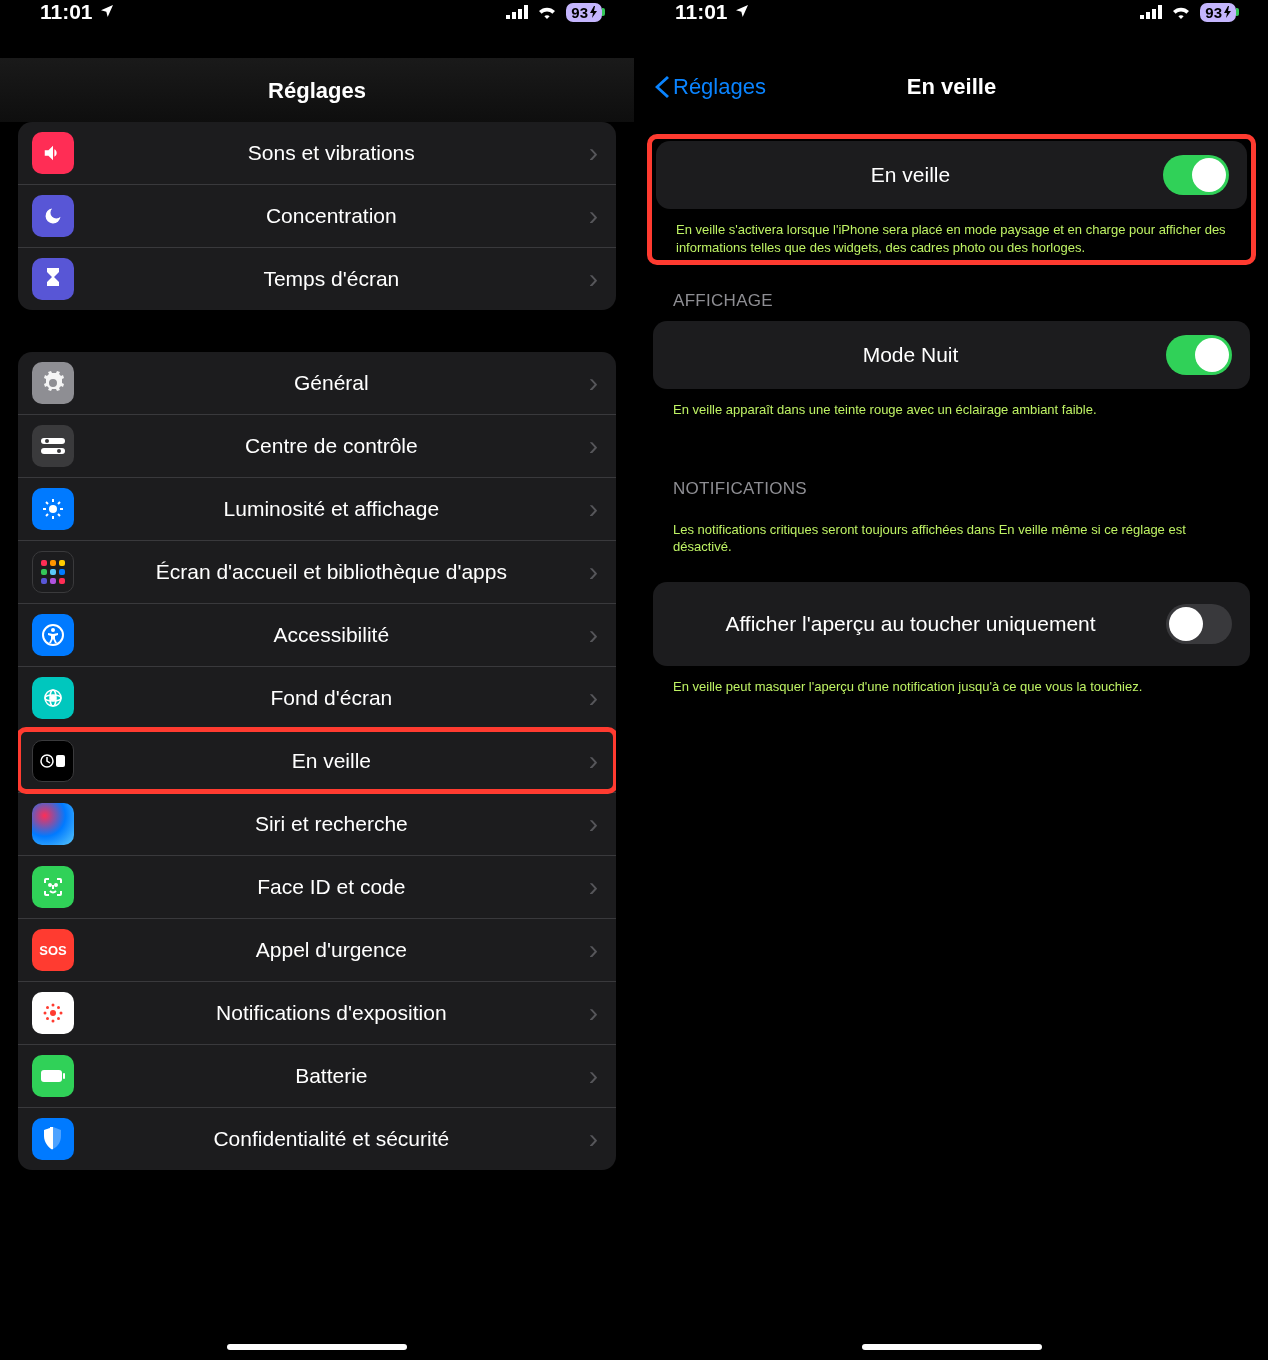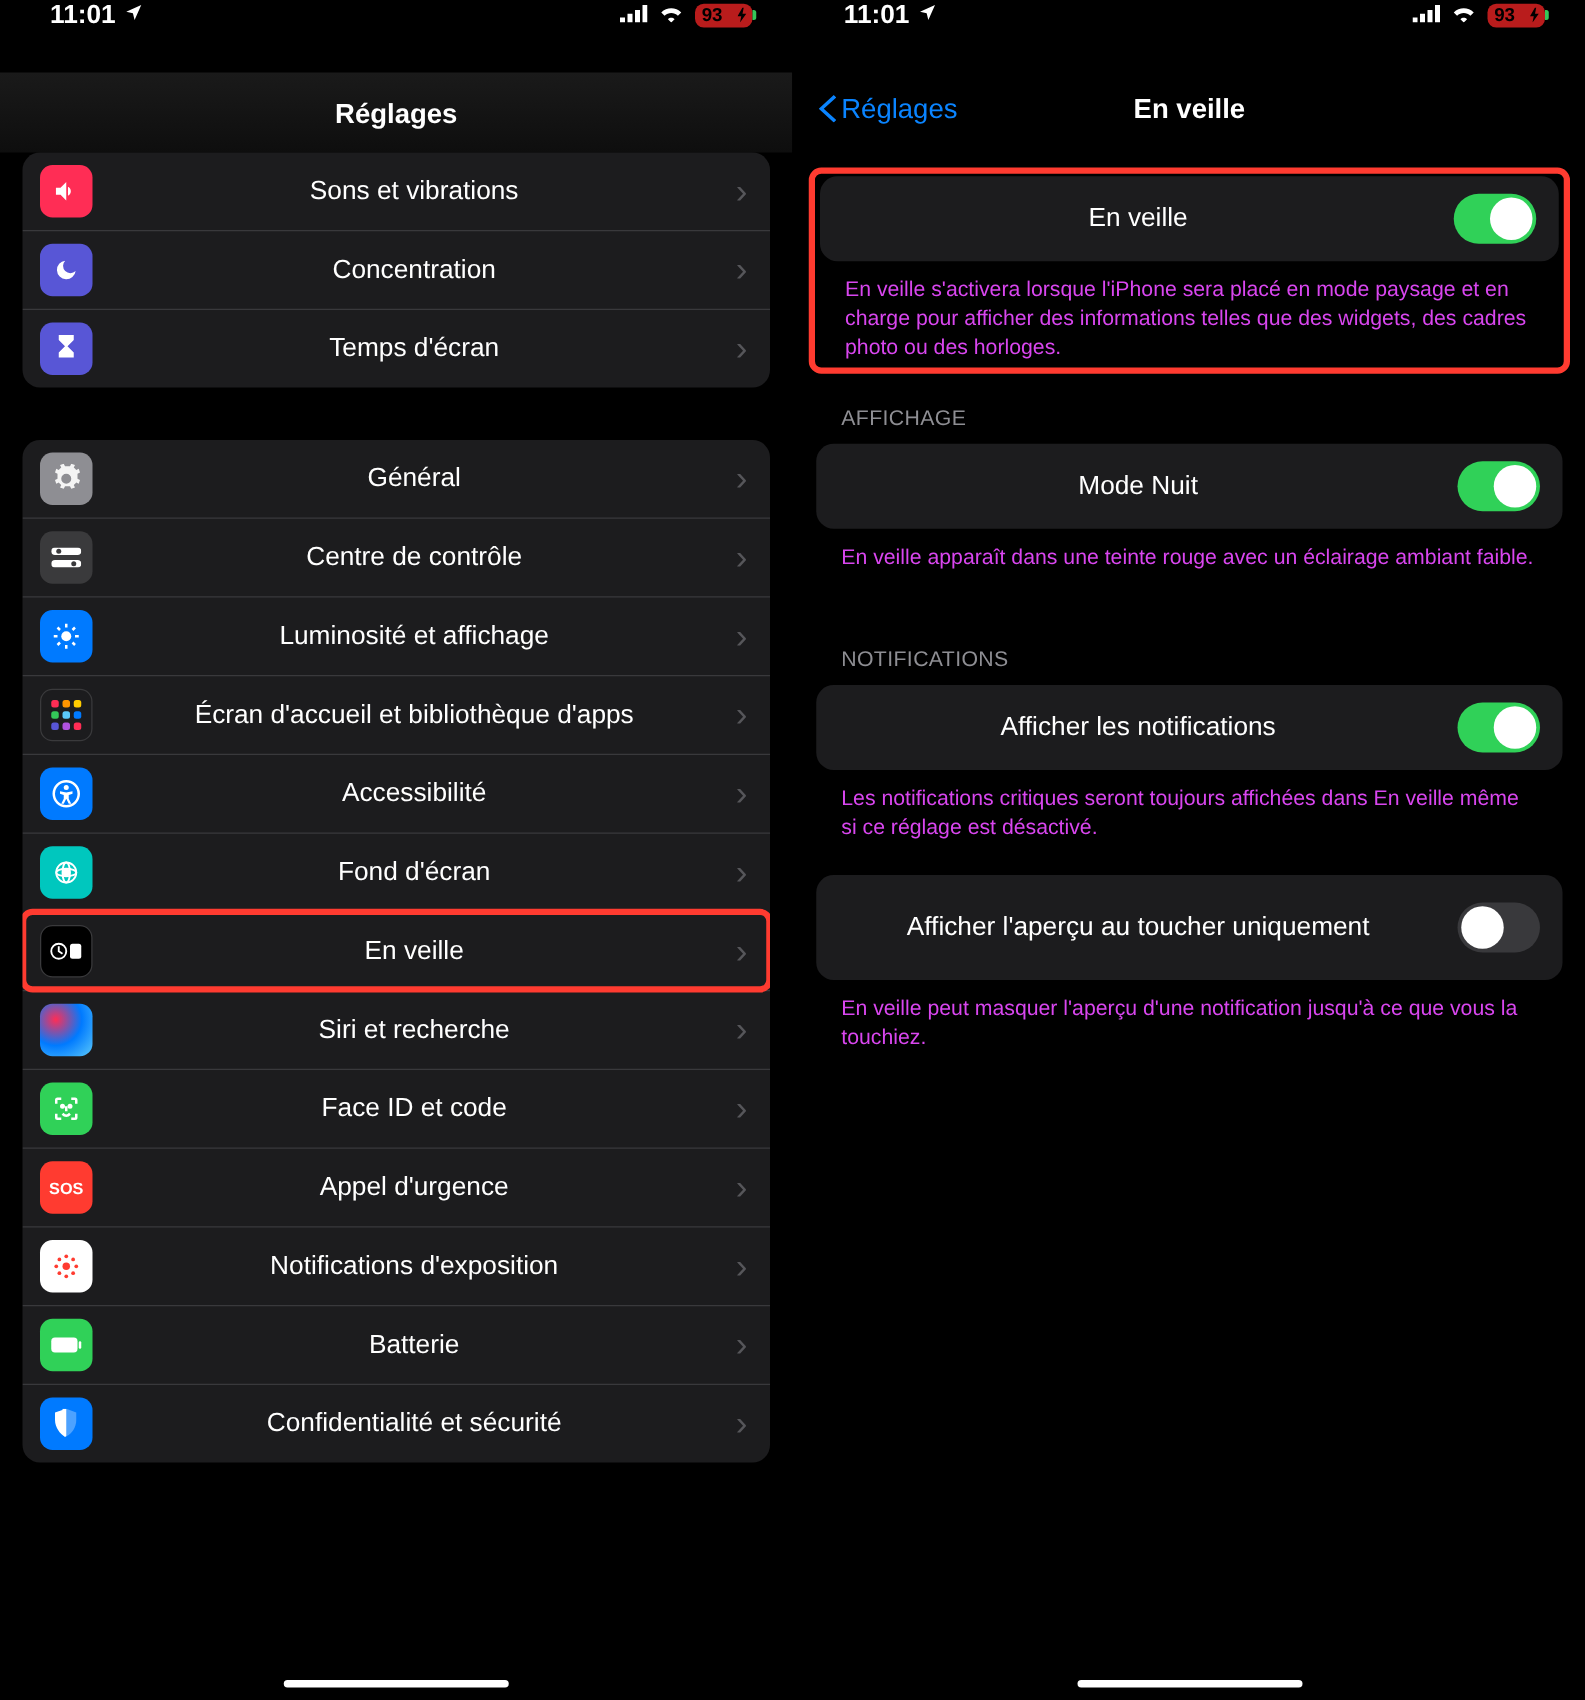--- a/index.html
+++ b/index.html
@@ -27,22 +27,22 @@
     display: flex;
     align-items: flex-start;
     justify-content: space-between;
     padding: 0 32px 0 40px;
     font-size: 21px;
     font-weight: 600;
   }
   .status-left { display: flex; align-items: center; gap: 6px; }
   .status-right { display: flex; align-items: center; gap: 8px; }
   .battery {
-    display: flex; align-items: center; gap: 12px;
-    background: #b91c1c; color: #000;
+    display: flex; align-items: center; gap: 2px;
+    background: #c4b5fd; color: #000;
     border-radius: 7px; padding: 1px 4px 1px 5px;
     font-size: 15px; font-weight: 700;
     position: relative;
   }
   .battery::after {
     content: ""; position: absolute; right: -3px; top: 50%;
     width: 3px; height: 8px; background: #34c759;
     border-radius: 0 2px 2px 0; transform: translateY(-50%);
   }
 
@@ -106,21 +106,21 @@
     border-radius: 10px;
     padding: 2px 4px 4px;
     margin: 0 -6px 26px;
   }
 
   .section-header {
     color: #8e8e93; font-size: 17px;
     padding: 0 20px 10px; letter-spacing: 0.3px;
   }
   .footer-text {
-    color: #d946ef; font-size: 17px;
+    color: #bef264; font-size: 13px;
     padding: 12px 20px 0;
     line-height: 1.35;
   }
 
   
   .toggle {
     width: 66px; height: 40px; border-radius: 20px;
     position: relative; flex-shrink:0;
   }
   .toggle.on { background: #30d158; }
@@ -453,28 +453,20 @@
         <div class="toggle on">
             <div class="knob"></div>
           </div>
       </div>
     </div>
     <div class="footer-text">En veille apparaît dans une teinte rouge avec un éclairage ambiant faible.</div>
 
     <div style="height:60px"></div>
 
     <div class="section-header">NOTIFICATIONS</div>
-    <div class="group" style="margin-bottom:0">
-      <div class="row row-toggle">
-        <div class="label">Afficher les notifications</div>
-        <div class="toggle on">
-            <div class="knob"></div>
-          </div>
-      </div>
-    </div>
     <div class="footer-text">Les notifications critiques seront toujours affichées dans En veille même si ce réglage est désactivé.</div>
 
     <div style="height:26px"></div>
 
     <div class="group" style="margin-bottom:0">
       <div class="row row-toggle" style="min-height:84px">
         <div class="label">Afficher l'aperçu au toucher uniquement</div>
         <div class="toggle off">
             <div class="knob"></div>
           </div>

